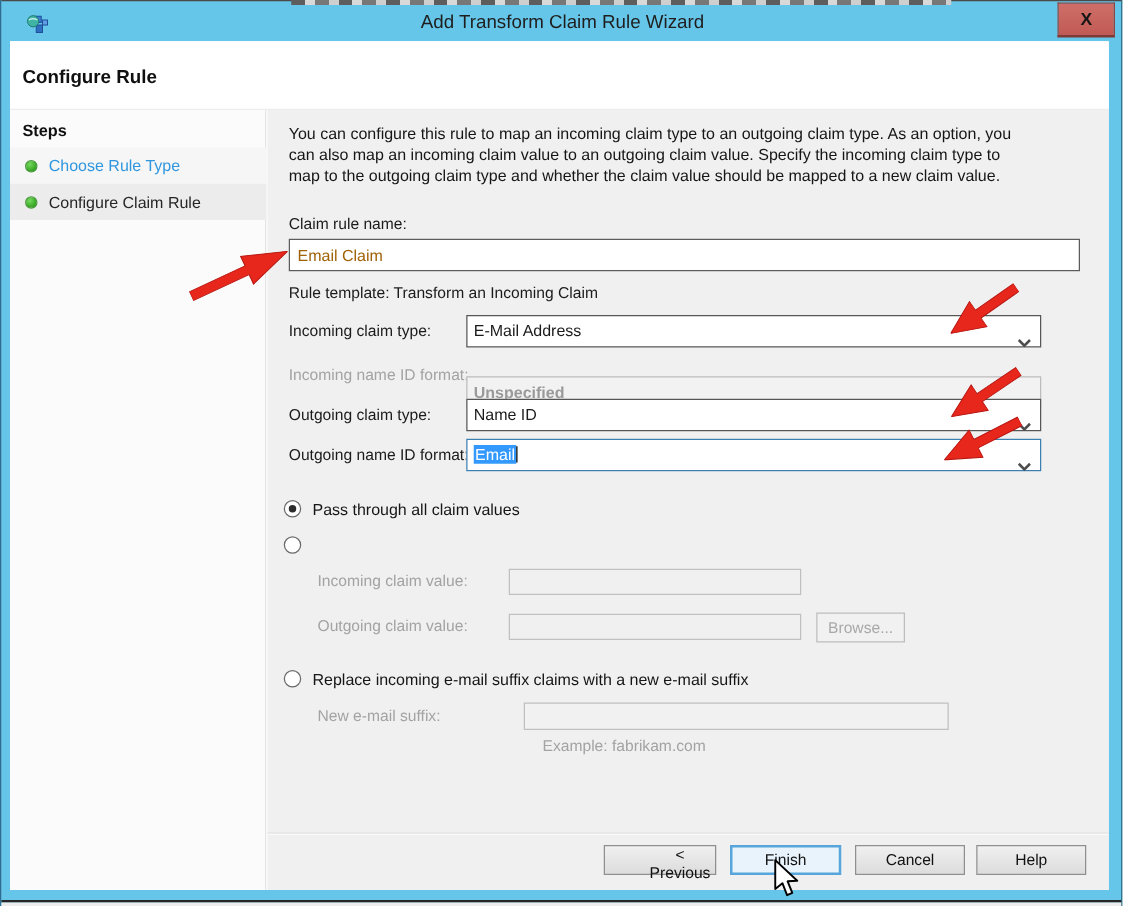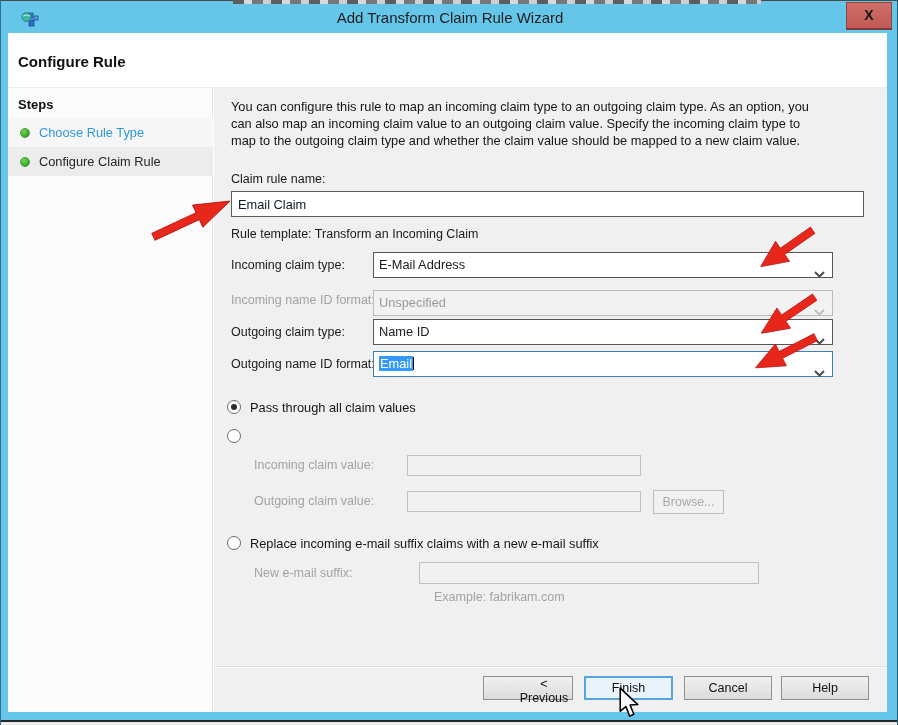--- a/index.html
+++ b/index.html
@@ -45,26 +45,26 @@
 
   .main { position:absolute; left:206px; top:55px; right:0; bottom:0; background:#f0f0f0; }
   .desc-line { position:absolute; left:17px; font-size:12.8px; color:#161616; white-space:nowrap; }
   .dl0{top:11px;} .dl1{top:28px;} .dl2{top:45px;}
 
   .fld-label { position:absolute; font-size:12.5px; color:#1b1b1b; white-space:nowrap; }
   .gray-label { color:#a3a3a3; }
 
   .name-input { position:absolute; left:17px; top:103px; width:633px; height:26px;
     border:1px solid #5c5c5c; background:#fff; font-family:"Liberation Sans",sans-serif;
-    font-size:12.8px; color:#0f172a; padding:0 6px; }
+    font-size:12.8px; color:#a16207; padding:0 6px; }
 
   .combo { position:absolute; left:159px; width:460px; height:26px; background:#fff;
     border:1px solid #565656; font-size:12.8px; color:#1b1b1b; line-height:24px; padding-left:5px; }
   .combo .chev { position:absolute; right:7px; top:9px; }
-  .combo-0{top:164px;} .combo-1{top:202px;} .combo-2{top:231px;} .combo-3{top:263px;}
+  .combo-0{top:164px;} .combo-1{top:213px;font-weight:bold;} .combo-2{top:231px;} .combo-3{top:263px;}
   .combo-disabled { background:#f2f2f2; border-color:#bcbcbc; color:#9a9a9a; }
   .combo-focused { border:1px solid #3c7fb1; }
   .sel-text { background:#3399ff; color:#fff; padding:0 1px; }
   .caret { display:inline-block; width:1px; height:13px; background:#000; vertical-align:-2px; }
 
   .radio { position:absolute; left:13px; width:14px; height:14px; border-radius:50%;
     border:1px solid #6b6b6b; background:#fff; }
   .radio .rdot { position:absolute; left:3px; top:3px; width:6px; height:6px; border-radius:50%; background:#2c2c2c; }
   .radio-label { position:absolute; left:36px; font-size:12.8px; color:#161616; white-space:nowrap; }
   .r0{top:312px;} .r1{top:341px;} .r2{top:448px;}

